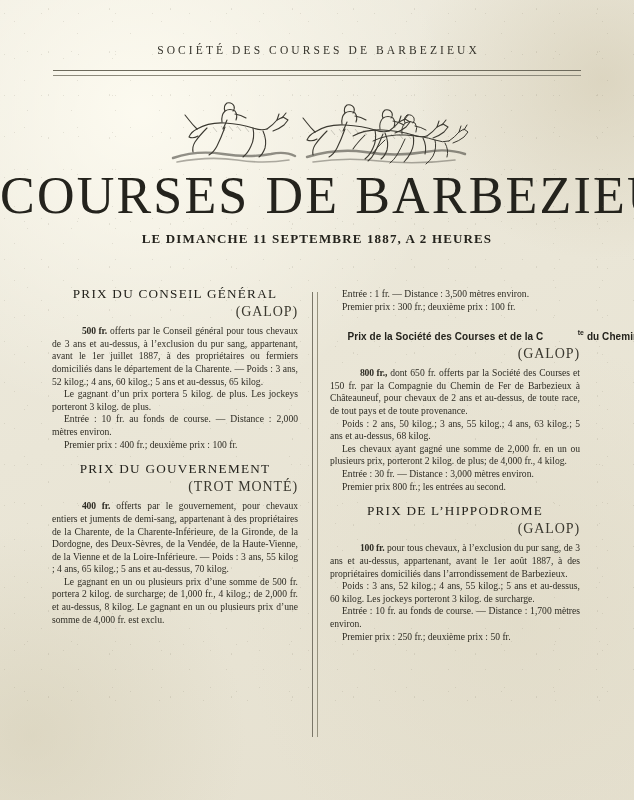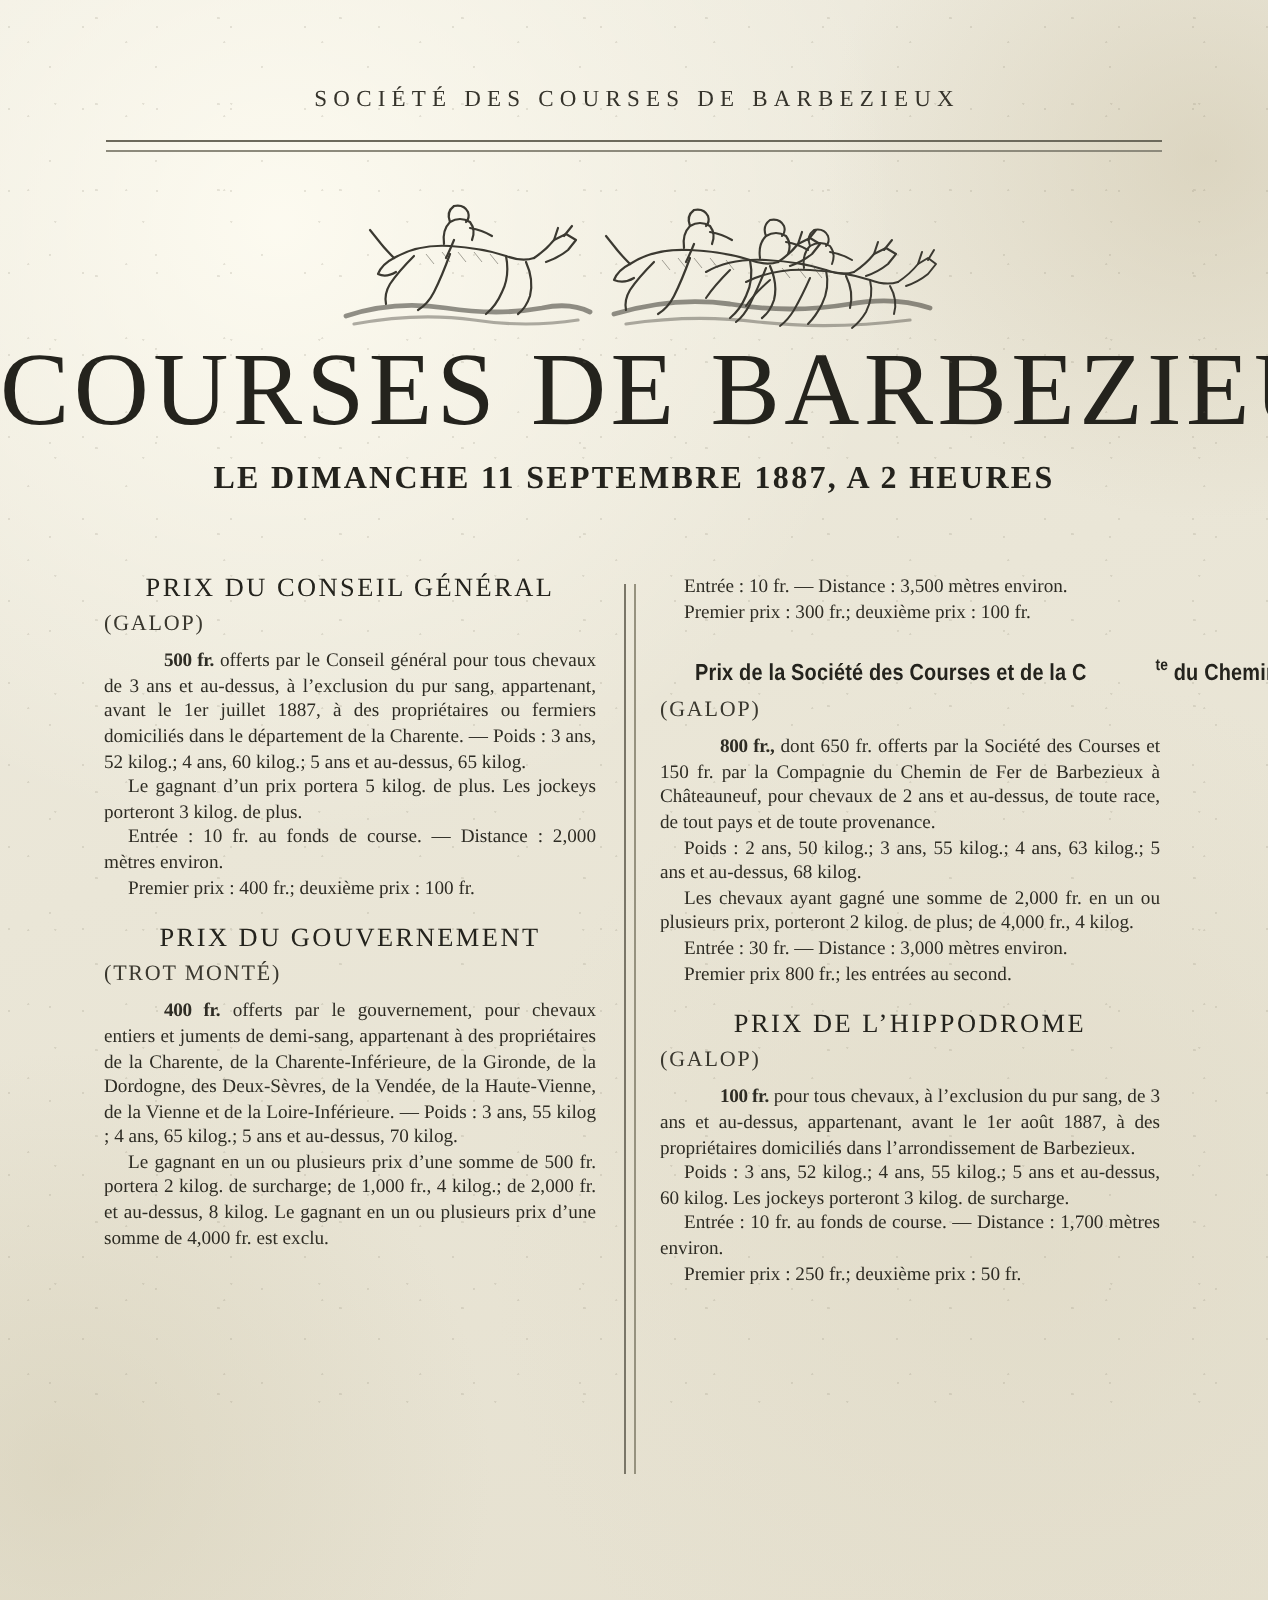--- a/index.html
+++ b/index.html
@@ -78,21 +78,21 @@
     white-space: nowrap;
   }
   .main-title .gap { display: inline-block; width: 16px; }
   .sub-title {
     position: absolute;
     left: 0; right: 0;
     top: 231px;
     text-align: center;
     font-family: "Liberation Serif", "DejaVu Serif", serif;
     font-weight: bold;
-    font-size: 16px;
+    font-size: 13px;
     letter-spacing: 1.15px;
     color: #24231d;
     white-space: nowrap;
   }
 
   
   .col {
     position: absolute;
     top: 288px;
     font-size: 9.6px;
@@ -130,22 +130,22 @@
     transform: scaleX(0.86);
     transform-origin: center;
     margin-top: 14px;
   }
   .prize-head.tight sup {
     font-size: 8px;
     vertical-align: super;
     padding-left: 40px;
   }
   .prize-sub {
-    text-align: left;
-    font-size: 11px;
+    text-align: right;
+    font-size: 14px;
     letter-spacing: 0.9px;
     margin: 5px 0 7px 0;
     color: #3a382f;
   }
   p.body {
     margin: 0;
     text-indent: 12px;
   }
   p.body.first { margin-top: 0; }
   .amount {
@@ -285,21 +285,21 @@
       <div class="prize-sub">(TROT MONTÉ)</div>
       <p class="body first"><span class="amount">400 fr.</span> <span>offerts par le gouvernement, pour chevaux entiers et juments de demi-sang, appartenant à des propriétaires de la Charente, de la Charente-Inférieure, de la Gironde, de la Dordogne, des Deux-Sèvres, de la Vendée, de la Haute-Vienne, de la Vienne et de la Loire-Inférieure. — Poids : 3 ans, 55 kilog ; 4 ans, 65 kilog.; 5 ans et au-dessus, 70 kilog.</span></p>
       <p class="body">Le gagnant en un ou plusieurs prix d’une somme de 500 fr. portera 2 kilog. de surcharge; de 1,000 fr., 4 kilog.; de 2,000 fr. et au-dessus, 8 kilog. Le gagnant en un ou plusieurs prix d’une somme de 4,000 fr. est exclu.</p>
     </div>
 
   </div>
 
   <div class="col col-right">
 
     <div>
-      <p class="body first">Entrée : 10 fr. — Distance : 3,500 mètres environ.</p>
+      <p class="body first">Entrée : 1 fr. — Distance : 3,500 mètres environ.</p>
       <p class="body">Premier prix : 300 fr.; deuxième prix : 100 fr.</p>
     </div>
 
     <div>
       <div class="prize-head tight"><span>Prix de la Société des Courses et de la C</span><sup>te</sup><span> du Chemin de Fer</span></div>
       <div class="prize-sub">(GALOP)</div>
       <p class="body first"><span class="amount">800 fr.,</span> <span>dont 650 fr. offerts par la Société des Courses et 150 fr. par la Compagnie du Chemin de Fer de Barbezieux à Châteauneuf, pour chevaux de 2 ans et au-dessus, de toute race, de tout pays et de toute provenance.</span></p>
       <p class="body">Poids : 2 ans, 50 kilog.; 3 ans, 55 kilog.; 4 ans, 63 kilog.; 5 ans et au-dessus, 68 kilog.</p>
       <p class="body">Les chevaux ayant gagné une somme de 2,000 fr. en un ou plusieurs prix, porteront 2 kilog. de plus; de 4,000 fr., 4 kilog.</p>
       <p class="body">Entrée : 30 fr. — Distance : 3,000 mètres environ.</p>

